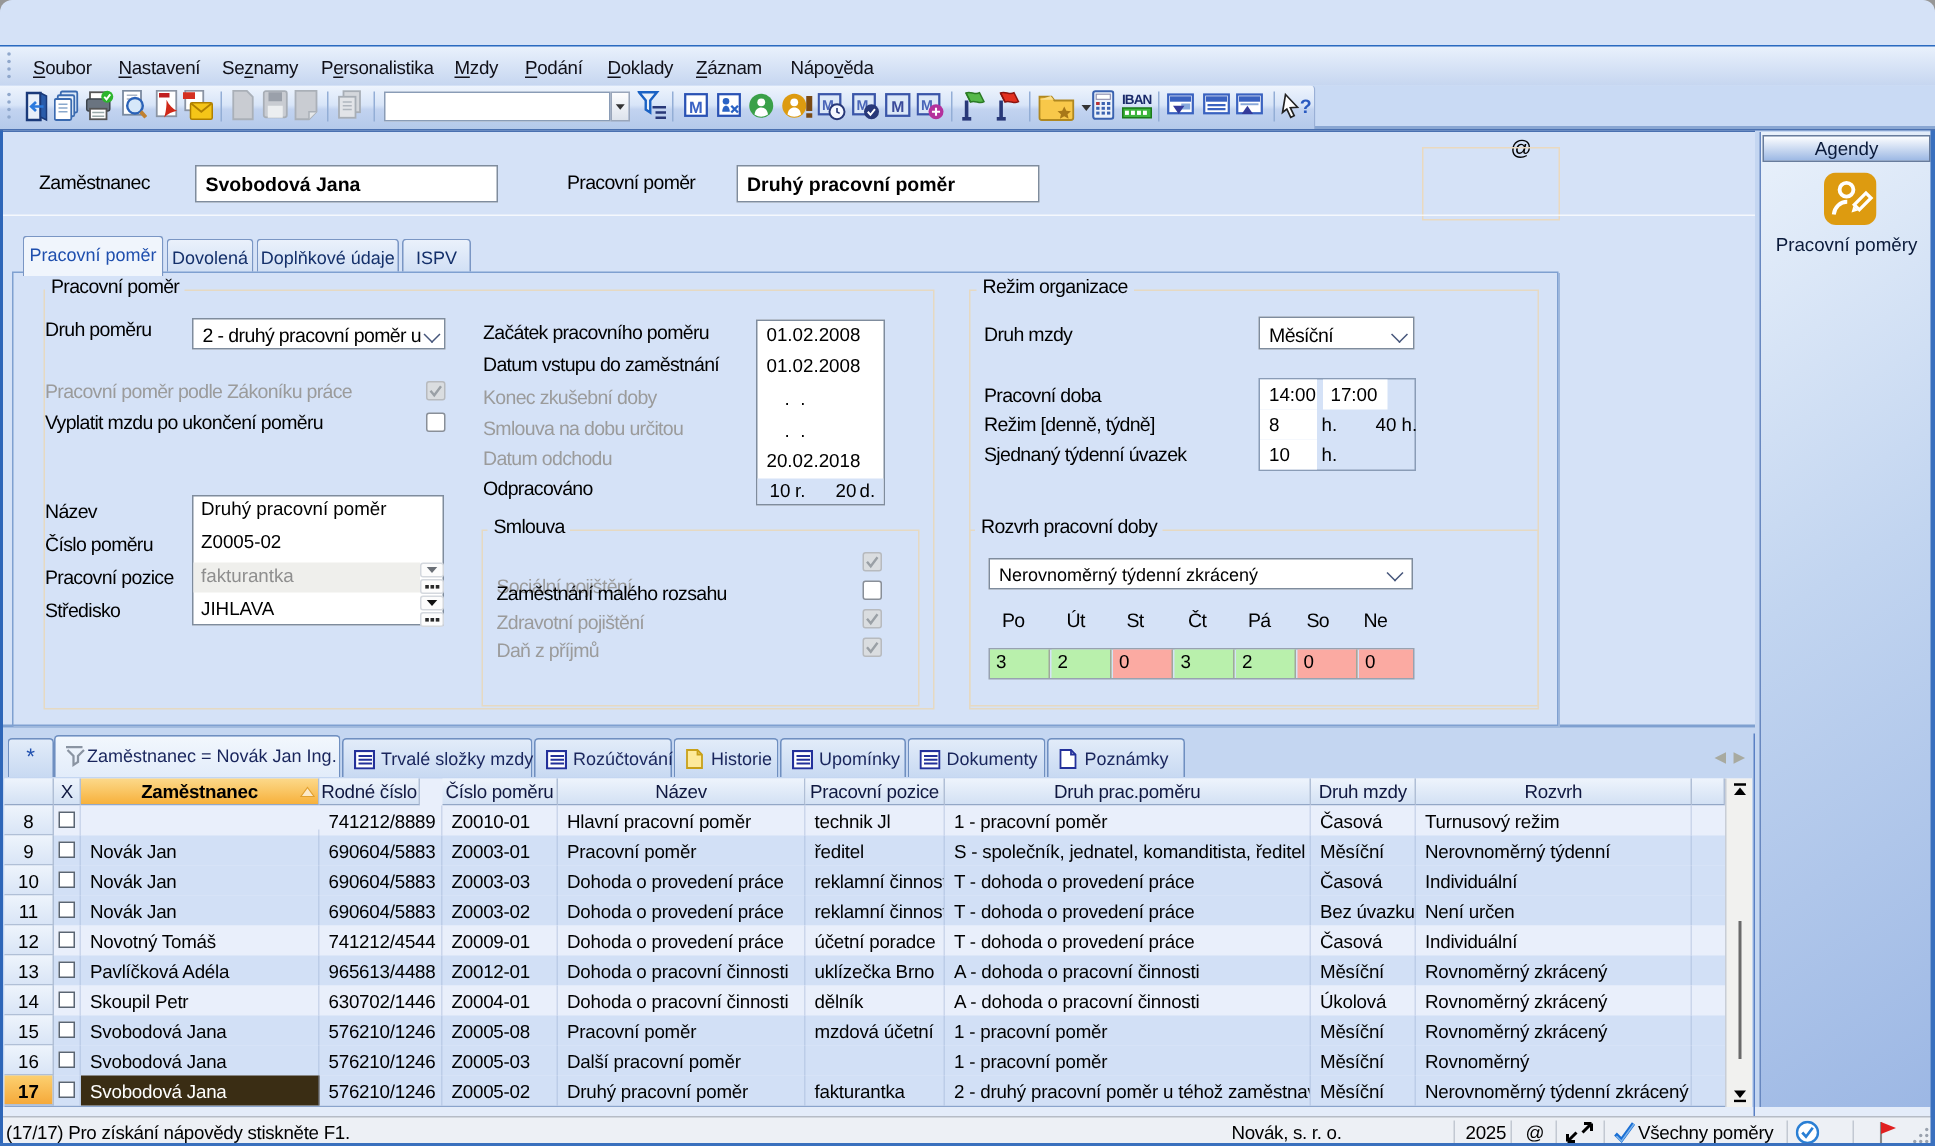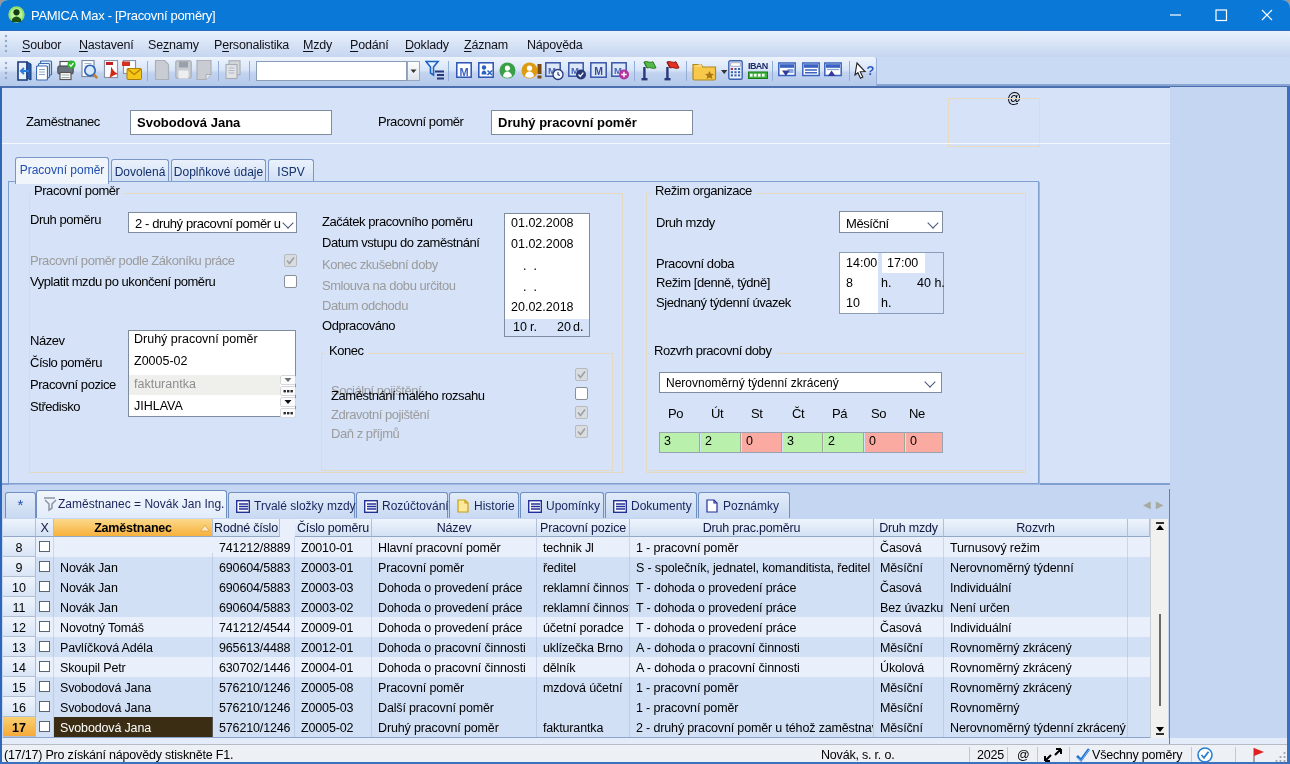--- a/index.html
+++ b/index.html
@@ -50,38 +50,20 @@
 
 #statusbar { position:absolute; left:0; top:658px; width:1290px; height:20px; background:#edf0f5; border-top:1px solid #b6bcc6; font-size:12.5px; letter-spacing:-0.2px; color:#000; }
 .ssep { position:absolute; top:2px; width:1px; height:16px; background:#c2c8d2; }
 
 #agendy { position:absolute; left:1173px; top:2px; width:114px; height:656px; background:linear-gradient(148deg,#e9f1fb 0%,#c2d5f0 45%,#9cb7e4 100%); border-left:1px solid #6888c0; }
 </style>
 </head>
 <body>
 <div id="win">
 
-  <div id="titlebar">
-    <svg class="abs" style="left:8px;top:6px" width="17" height="17" viewBox="0 0 17 17">
-      <circle cx="8.5" cy="8.5" r="8.2" fill="#8ee06a"></circle>
-      <circle cx="8.5" cy="8.5" r="6.2" fill="#b8f29a"></circle>
-      <circle cx="8.5" cy="6.3" r="3.1" fill="#143c10"></circle>
-      <path d="M3.5 16 a5 5.6 0 0 1 10 0 z" fill="#1c4f14"></path>
-    </svg>
-    <div id="titletext">PAMICA Max - [Pracovní poměry]</div>
-    <svg class="wbtn" style="right:92px" viewBox="0 0 46 30">
-        <path d="M18 15h11" stroke="#fff" stroke-width="1.2"></path>
-      </svg>
-    <svg class="wbtn" style="right:46px" viewBox="0 0 46 30">
-        <rect x="18" y="10" width="10.5" height="10.5" fill="none" stroke="#fff" stroke-width="1.2"></rect>
-      </svg>
-    <svg class="wbtn" style="right:0" viewBox="0 0 46 30">
-        <path d="M18 10l10 10M28 10l-10 10" stroke="#fff" stroke-width="1.2"></path>
-      </svg>
-  </div>
 
   <div id="menubar">
     <svg class="abs" style="left:4px;top:3px" width="5" height="20">
         <g fill="#90a8cc">
           <circle cx="2" cy="2" r="1.2"></circle>
           <circle cx="2" cy="7" r="1.2"></circle>
           <circle cx="2" cy="12" r="1.2"></circle>
           <circle cx="2" cy="17" r="1.2"></circle>
         </g>
       </svg>
@@ -379,21 +361,21 @@
         <div class="abs" style="left:514px;top:77px;font-size:12.5px">.&nbsp;&nbsp;.</div>
         <div class="abs" style="left:514px;top:98px;font-size:12.5px">.&nbsp;&nbsp;.</div>
         <div class="abs" style="left:502px;top:118px;font-size:12.5px">20.02.2018</div>
         <div class="abs" style="left:496px;top:137px;width:84px;height:17px;background:#d5e2f7"></div>
         <div class="abs" style="left:504px;top:138px;font-size:12.5px">10</div>
         <div class="abs" style="left:521px;top:138px;font-size:12.5px">r.</div>
         <div class="abs" style="left:548px;top:138px;font-size:12.5px">20</div>
         <div class="abs" style="left:564px;top:138px;font-size:12.5px">d.</div>
 
         <div class="grp" style="left:312px;top:171px;width:292px;height:118px"></div>
-        <div class="glab" style="left:316px;top:161px">Konec</div>
+        <div class="glab" style="left:316px;top:161px">Smlouva</div>
         <label class="g" style="left:322px;top:201px">Sociální pojištění</label>
         <label class="f" style="left:322px;top:206px">Zaměstnání malého rozsahu</label>
         <label class="g" style="left:322px;top:225px">Zdravotní pojištění</label>
         <label class="g" style="left:322px;top:244px">Daň z příjmů</label>
         <div class="cbd" style="left:566px;top:186px"></div>
         <svg class="abs" style="left:566px;top:186px" width="13" height="13">
             <path d="M3 6.5l2.5 3 4.5-6" stroke="#9aa0a6" stroke-width="1.6" fill="none"></path>
           </svg>
         <div class="cb" style="left:566px;top:205px"></div>
         <div class="cbd" style="left:566px;top:224px"></div>
@@ -439,20 +421,33 @@
           <div class="dc" style="left:41px;width:40px;background:#b9f0ac">2</div>
           <div class="dc" style="left:82px;width:40px;background:#fbaaa2">0</div>
           <div class="dc" style="left:123px;width:40px;background:#b9f0ac">3</div>
           <div class="dc" style="left:164px;width:40px;background:#b9f0ac">2</div>
           <div class="dc" style="left:205px;width:40px;background:#fbaaa2">0</div>
           <div class="dc" style="left:246px;width:36px;background:#fbaaa2;border-right:none">0</div>
         </div>
       </div>
     </div>
 
+    <div id="agendy">
+      <div class="abs" style="left:1px;top:2px;width:112px;height:18px;background:linear-gradient(#fdfeff,#9cb8e4);border:1px solid #687c9c;text-align:center;font-size:12.5px;color:#0a1a3a;padding-top:1px">Agendy</div>
+      <svg class="abs" style="left:42px;top:27px" width="35" height="35" viewBox="0 0 35 35">
+        <rect x="0" y="0" width="35" height="35" rx="8" fill="#dd9b10"></rect>
+        <circle cx="15" cy="11.5" r="4.6" fill="none" stroke="#fff" stroke-width="2.6"></circle>
+        <path d="M6.5 28 a9 9.5 0 0 1 9-8.5" fill="none" stroke="#fff" stroke-width="2.6"></path>
+        <g transform="rotate(45 24 21)">
+            <rect x="21.6" y="13" width="4.8" height="11" fill="none" stroke="#fff" stroke-width="2.2"></rect>
+            <path d="M24 29l-2.2-4h4.4z" fill="#fff"></path>
+          </g>
+      </svg>
+      <div class="abs" style="left:0;top:68px;width:114px;text-align:center;font-size:12.5px;color:#0a1a3a">Pracovní poměry</div>
+    </div>
 
     <div id="btabs">
       <div class="btab" style="left:5px;width:31px;color:#1f4fae;text-align:center;font-size:15px;padding-top:3px">*</div>
       <div class="btab bactive" style="left:36px;width:191px;padding-left:21px">
         <svg class="abs" style="left:6px;top:6px" width="15" height="15" viewBox="0 0 15 15">
             <path d="M1 1h11M2 3l4 4v6l3-2V7l4-4" fill="none" stroke="#8a94a2" stroke-width="1.5"></path>
           </svg>
         Zaměstnanec = Novák Jan Ing.</div>
       <div class="btab" style="left:228px;width:127px;padding-left:25px">
         <svg class="abs" style="left:7px;top:7px" width="14" height="13">

